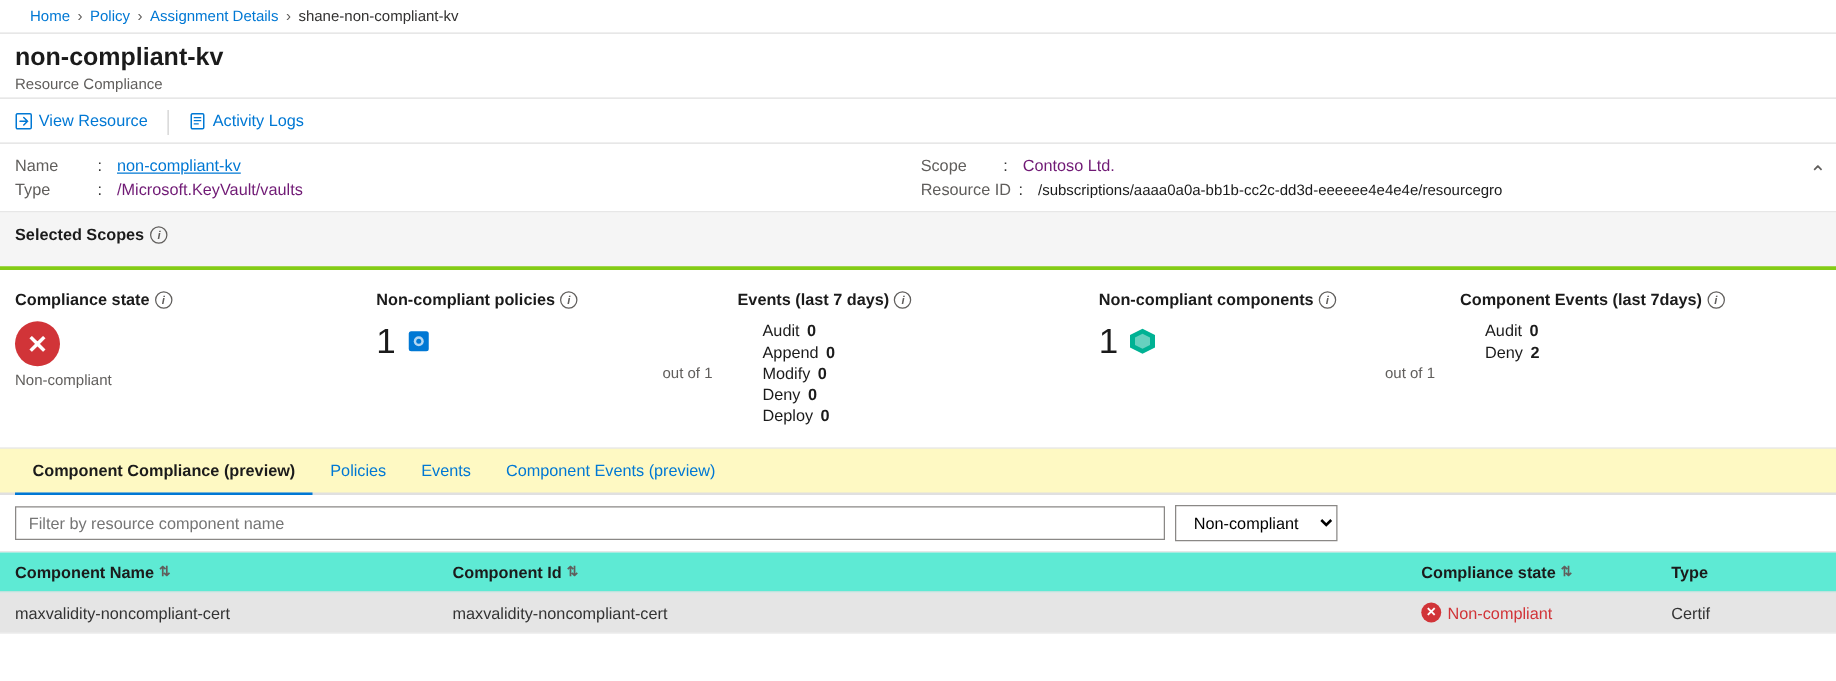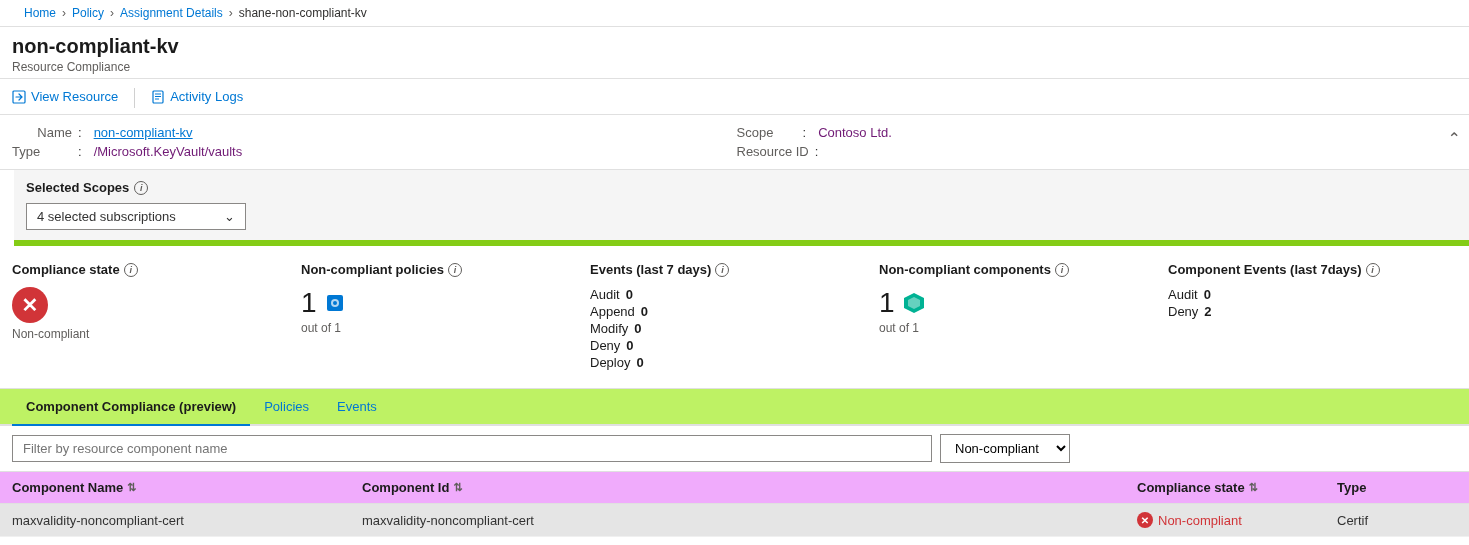--- a/index.html
+++ b/index.html
@@ -41,21 +41,21 @@
     .meta-value-plain { color: #701a75; }
     .meta-value-long { color: #1b1b1b; font-size: 12px; white-space: nowrap; overflow: hidden; text-overflow: ellipsis; max-width: 500px; }
 
     .collapse-btn {
       display: flex; align-items: center; justify-content: center;
       cursor: pointer; color: #605e5c; font-size: 16px;
       padding: 4px;
     }
 
     .scopes-section {
-      background: #f5f5f5; padding: 10px 12px; border-bottom: 6px solid #84cc16; margin-left: 14px;
+      background: #f5f5f5; padding: 10px 12px; border-bottom: 3px solid #84cc16;
     }
     .scopes-label {
       font-size: 13px; font-weight: 600; color: #1b1b1b;
       display: flex; align-items: center; gap: 5px; margin-bottom: 8px;
     }
     .info-icon {
       display: inline-flex; align-items: center; justify-content: center;
       width: 14px; height: 14px; border-radius: 50%;
       border: 1px solid #605e5c; color: #605e5c; font-size: 9px;
       cursor: pointer; font-style: italic; font-weight: 600;
@@ -66,42 +66,42 @@
       padding: 5px 10px; width: 220px; cursor: pointer; font-size: 13px;
     }
 
     .stats-section {
       display: flex; gap: 0; padding: 16px 12px; border-bottom: 1px solid #e0e0e0;
       background: #fff;
     }
     .stat-block { flex: 1; padding-right: 20px; }
     .stat-title { font-size: 13px; font-weight: 600; color: #1b1b1b; display: flex; align-items: center; gap: 4px; margin-bottom: 10px; }
     .stat-value-large { font-size: 28px; font-weight: 300; color: #1b1b1b; }
-    .stat-subtitle { font-size: 12px; color: #605e5c; margin-top: 2px; }
+    .stat-subtitle { font-size: 12px; color: #605e5c; margin-top: 2px; text-align: right; }
     .non-compliant-label { font-size: 12px; color: #605e5c; margin-top: 4px; }
 
     .error-circle {
       width: 36px; height: 36px; border-radius: 50%;
       background: #d13438; display: flex; align-items: center; justify-content: center;
       color: #fff; font-size: 20px; font-weight: 700; cursor: default;
     }
 
     .events-block { min-width: 180px; }
-    .event-row { display: flex; gap: 6px; font-size: 13px; margin-bottom: 2px; }
+    .event-row { display: flex; gap: 6px; font-size: 13px; margin-bottom: 2px; margin-left: 20px; }
     .event-name { color: #1b1b1b; }
     .event-count { font-weight: 600; color: #1b1b1b; }
 
     .comp-events-block { min-width: 180px; }
 
     .stat-number-row { display: flex; align-items: center; gap: 8px; }
 
     
     .tabs-bar {
       display: flex; align-items: center; gap: 0;
-      padding: 0 12px; border-bottom: 2px solid #e0e0e0; background: #bef264;
+      padding: 0 12px; border-bottom: 2px solid #e0e0e0; background: #fef9c3;
     }
     .tab {
       padding: 10px 14px; cursor: pointer; font-size: 13px;
       color: #0078d4; border-bottom: 2px solid transparent; margin-bottom: -2px;
     }
     .tab.active {
       color: #1b1b1b; font-weight: 600;
       border-bottom: 2px solid #0078d4; margin-bottom: -2px;
     }
 
@@ -115,21 +115,21 @@
       font-size: 13px; outline: none; max-width: 920px;
     }
     .filter-dropdown {
       border: 1px solid #8a8886; padding: 5px 10px;
       font-size: 13px; background: #fff; min-width: 130px;
     }
 
     
     .table-header {
       display: grid; grid-template-columns: 350px 1fr 200px 120px;
-      padding: 8px 12px; background: #f0abfc;
+      padding: 8px 12px; background: #5eead4;
       border-bottom: 1px solid #e0e0e0; font-weight: 600; font-size: 13px;
     }
     .table-row {
       display: grid; grid-template-columns: 350px 1fr 200px 120px;
       padding: 8px 12px; border-bottom: 1px solid #f0f0f0;
       background: #e5e5e5; align-items: center;
     }
     .col-header { display: flex; align-items: center; gap: 4px; color: #1b1b1b; }
     .sort-icon { color: #605e5c; font-size: 11px; }
 
@@ -179,53 +179,50 @@
         <line x1="4" y1="6.5" x2="10" y2="6.5" stroke="#0078d4" stroke-width="1"></line>
         <line x1="4" y1="9" x2="8" y2="9" stroke="#0078d4" stroke-width="1"></line>
       </svg>
     </span>
     <span>Activity Logs</span>
   </button>
 </div>
 
 <div class="meta-section">
   <div>
-    <div class="meta-row" style="margin-bottom:4px;text-align:right;">
+    <div class="meta-row" style="margin-bottom:4px;">
       <span class="meta-label">Name</span>
       <span style="margin-right:6px;">:</span>
       <span class="meta-value">non-compliant-kv</span>
     </div>
     <div class="meta-row">
       <span class="meta-label">Type</span>
       <span style="margin-right:6px;">:</span>
       <span class="meta-value-plain">/Microsoft.KeyVault/vaults</span>
     </div>
   </div>
   <div style="display:flex;flex-direction:column;gap:4px;position:relative;">
     <div class="meta-row">
       <span class="meta-label">Scope</span>
       <span style="margin-right:6px;">:</span>
       <span class="meta-value-plain">Contoso Ltd.</span>
     </div>
     <div class="meta-row">
       <span class="meta-label">Resource ID</span>
       <span style="margin-right:6px;">:</span>
+      <span class="meta-value-long">/subscriptions/aaaa0a0a-bb1b-cc2c-dd3d-eeeeee4e4e4e/resourcegro</span>
     </div>
     <div style="position:absolute;right:-8px;top:0;" class="collapse-btn">⌃</div>
   </div>
 </div>
 
 <div class="scopes-section">
   <div class="scopes-label">
     <span>Selected Scopes</span>
     <span class="info-icon">i</span>
-  </div>
-  <div class="scope-dropdown">
-    <span>4 selected subscriptions</span>
-    <span>⌄</span>
   </div>
 </div>
 
 <div class="stats-section">
 
   <div class="stat-block">
     <div class="stat-title">
       <span>Compliance state</span>
       <span class="info-icon">i</span>
     </div>
@@ -312,20 +309,21 @@
         <span class="event-count">2</span>
       </div>
     </div>
   </div>
 </div>
 
 <div class="tabs-bar">
   <div class="tab active">Component Compliance (preview)</div>
   <div class="tab">Policies</div>
   <div class="tab">Events</div>
+  <div class="tab">Component Events (preview)</div>
 </div>
 
 <div class="filter-bar">
   <input class="filter-input" type="text" placeholder="Filter by resource component name" style="">
   <select class="filter-dropdown">
     <option>Non-compliant</option>
   </select>
 </div>
 
 <div class="table-header">

